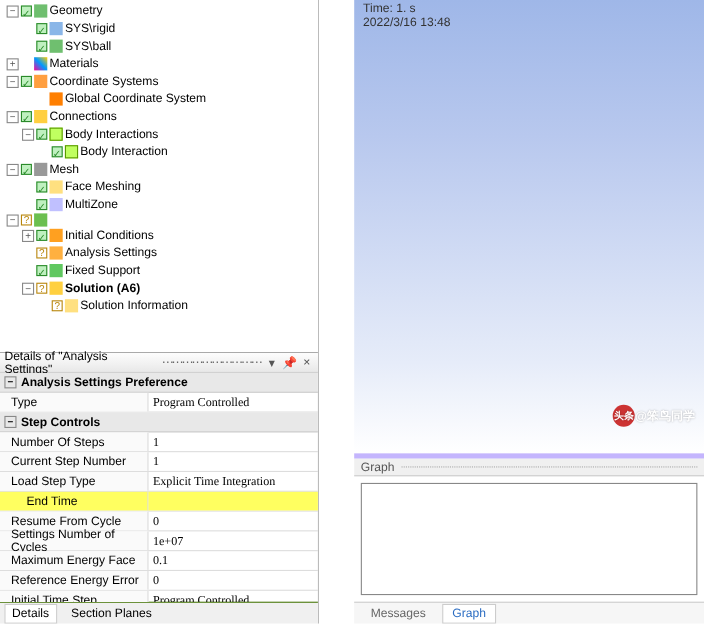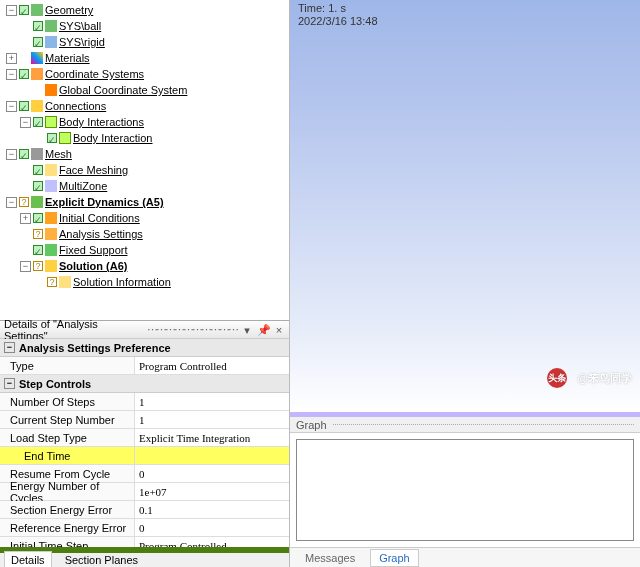--- a/index.html
+++ b/index.html
@@ -1,19 +1,19 @@
 <!DOCTYPE html>
 <html><head>
 <meta charset="utf-8">
 <style>
 * { box-sizing: border-box; margin: 0; padding: 0; font-family: "Segoe UI", Tahoma, sans-serif; font-size: 11px; }
 body { width: 640px; height: 567px; background: #fff; overflow: hidden; position: relative; color: #000; }
 .main { display: flex; height: 100%; }
 .left { width: 290px; display: flex; flex-direction: column; border-right: 1px solid #bbb; }
-.right { flex: 1; display: flex; flex-direction: column; position: relative; }
+.right { flex: 1; display: flex; flex-direction: column; position: relative; margin-left: 32px; }
 
 
 .tree-panel { flex: 0 0 auto; height: 320px; overflow: auto; background: #fff; padding: 2px 0 4px 4px; }
 .tree ul { list-style: none; padding-left: 14px; }
 .tree > ul { padding-left: 0; }
 .tree li { white-space: nowrap; line-height: 16px; }
 .tree .node { display: flex; align-items: center; gap: 2px; padding: 0 2px; cursor: default; }
 .tree .exp { width: 11px; height: 11px; border: 1px solid #888; font-size: 9px; line-height: 9px; text-align: center; color: #555; background: #fff; display: inline-block; }
 .tree .exp.none { border: none; }
 .tree .chk { width: 10px; height: 10px; display: inline-block; }
@@ -31,47 +31,47 @@
 .ico-bi { background: #c0ff60; border: 1px solid #5a9a00; }
 .ico-mesh { background: #999; }
 .ico-fm { background: #ffe080; }
 .ico-mz { background: #c0c0ff; }
 .ico-ed { background: #6bbf4f; }
 .ico-ic { background: #ffa020; }
 .ico-as { background: #ffb040; }
 .ico-fs { background: #60c860; }
 .ico-sol { background: #ffd040; }
 .ico-si { background: #ffe080; }
-.tree .lbl { color: #000; text-decoration: underline; }
+.tree .lbl { color: #000; }
 .tree .lbl.bold { font-weight: bold; }
 .tree .lbl.under { }
 
 
 .details-panel { flex: 1; border-top: 1px solid #aaa; display: flex; flex-direction: column; min-height: 0; }
 .details-title { background: linear-gradient(#fdfdfd,#e8e8e8); height: 18px; display: flex; align-items: center; padding: 0 4px; border-bottom: 1px solid #ccc; gap: 4px; }
 .details-title .t { flex: 1; }
 .details-title .dots { letter-spacing: -2px; color: #666; }
 .details-title .btn { width: 12px; height: 12px; display: inline-block; text-align: center; color: #555; cursor: pointer; }
 .details-grid { flex: 1; overflow: auto; }
 .dg-row { display: flex; height: 18px; border-bottom: 1px solid #ddd; justify-content: center; }
 .dg-sec { background: #e8e8e8; font-weight: bold; padding-left: 4px; display: flex; align-items: center; height: 18px; border-bottom: 1px solid #ccc; }
 .dg-sec .exp { width: 11px; height: 11px; border: 1px solid #888; font-size: 9px; line-height: 9px; text-align: center; margin-right: 4px; }
 .dg-label { width: 135px; padding-left: 10px; border-right: 1px solid #ddd; background: #fafafa; display: flex; align-items: center; }
 .dg-value { flex: 1; padding-left: 4px; display: flex; align-items: center; font-family: Liberation Serif, serif; }
 .dg-row.hl .dg-label, .dg-row.hl .dg-value { background: #ffff60; padding-left: 24px; }
 
 
-.left-tabs { height: 20px; background: #f0f0f0; border-top: 6px solid #4d7c0f; display: flex; align-items: center; padding: 0 4px; gap: 6px; }
+.left-tabs { height: 20px; background: #f0f0f0; border-top: 1px solid #4d7c0f; display: flex; align-items: center; padding: 0 4px; gap: 6px; }
 .left-tabs .tab { padding: 2px 6px; border: 1px solid transparent; cursor: pointer; }
 .left-tabs .tab.active { background: #fff; border-color: #ccc; }
 
 
 .viewport { flex: 1; background: linear-gradient(#9fb7e8 0%, #b8c8ee 30%, #e6ecf9 80%, #fff 100%); position: relative; }
 .vp-info { position: absolute; top: 2px; left: 8px; color: #333; font-size: 10px; line-height: 13px; }
-.watermark { position: absolute; right: 8px; bottom: 24px; color: #fff; font-size: 14px; font-weight: bold; text-shadow: 0 0 2px rgba(0,0,0,.3); display: flex; align-items: center; gap: 10px; }
+.watermark { position: absolute; right: 8px; bottom: 24px; color: #fff; font-size: 14px; font-weight: bold; text-shadow: 0 0 2px rgba(0,0,0,.3); display: flex; align-items: center; gap: 0; }
 .wm-badge { width: 20px; height: 20px; border-radius: 50%; background: #c33; color: #fff; font-size: 9px; display: flex; align-items: center; justify-content: center; }
 
 
 .graph-panel { height: 155px; border-top: 5px solid #c4b5fd; background: #fff; }
 .graph-title { height: 16px; background: #f0f0f0; border-bottom: 1px solid #ccc; padding-left: 6px; display: flex; align-items: center; color: #555; }
 .graph-title .dots { flex: 1; border-top: 1px dotted #aaa; margin: 0 6px; height: 0; }
 .graph-body { height: calc(100% - 36px); padding: 6px; }
 .graph-plot { width: 100%; height: 100%; border: 1px solid #888; background: #fff; }
 .right-tabs { height: 20px; background: #f6f6f6; border-top: 1px solid #ccc; display: flex; align-items: center; padding: 0 6px; gap: 6px; }
 .right-tabs .tab { padding: 2px 8px; color: #666; border: 1px solid transparent; cursor: pointer; }
@@ -91,30 +91,30 @@
                 <span class="exp">−</span>
                 <span class="chk green"></span>
                 <span class="ico ico-geom"></span>
                 <span class="lbl">Geometry</span>
               </div>
           <ul>
             <li>
                   <div class="node">
                     <span class="exp none"></span>
                     <span class="chk green"></span>
+                    <span class="ico ico-rigid"></span>
+                    <span class="lbl">SYS\rigid</span>
+                  </div>
+                </li>
+            <li>
+                  <div class="node">
+                    <span class="exp none"></span>
+                    <span class="chk green"></span>
                     <span class="ico ico-ball"></span>
                     <span class="lbl">SYS\ball</span>
-                  </div>
-                </li>
-            <li>
-                  <div class="node">
-                    <span class="exp none"></span>
-                    <span class="chk green"></span>
-                    <span class="ico ico-rigid"></span>
-                    <span class="lbl">SYS\rigid</span>
                   </div>
                 </li>
           </ul>
         </li>
         <li>
               <div class="node">
                 <span class="exp">+</span>
                 <span class="chk none"></span>
                 <span class="ico ico-mat"></span>
                 <span class="lbl">Materials</span>
@@ -190,21 +190,20 @@
                     <span class="lbl">MultiZone</span>
                   </div>
                 </li>
           </ul>
         </li>
         <li>
           <div class="node">
                 <span class="exp">−</span>
                 <span class="chk q"></span>
                 <span class="ico ico-ed"></span>
-                <span class="lbl bold">Explicit Dynamics (A5)</span>
               </div>
           <ul>
             <li>
                   <div class="node">
                     <span class="exp">+</span>
                     <span class="chk green"></span>
                     <span class="ico ico-ic"></span>
                     <span class="lbl">Initial Conditions</span>
                   </div>
                 </li>
@@ -277,25 +276,25 @@
           </div>
           <div class="dg-row hl">
             <div class="dg-label">End Time</div>
             <div class="dg-value"></div>
           </div>
           <div class="dg-row">
             <div class="dg-label">Resume From Cycle</div>
             <div class="dg-value">0</div>
           </div>
           <div class="dg-row">
-            <div class="dg-label">Energy Number of Cycles</div>
+            <div class="dg-label">Settings Number of Cycles</div>
             <div class="dg-value">1e+07</div>
           </div>
           <div class="dg-row">
-            <div class="dg-label">Section Energy Error</div>
+            <div class="dg-label">Maximum Energy Face</div>
             <div class="dg-value">0.1</div>
           </div>
           <div class="dg-row">
             <div class="dg-label">Reference Energy Error</div>
             <div class="dg-value">0</div>
           </div>
           <div class="dg-row">
             <div class="dg-label">Initial Time Step</div>
             <div class="dg-value">Program Controlled</div>
           </div>

